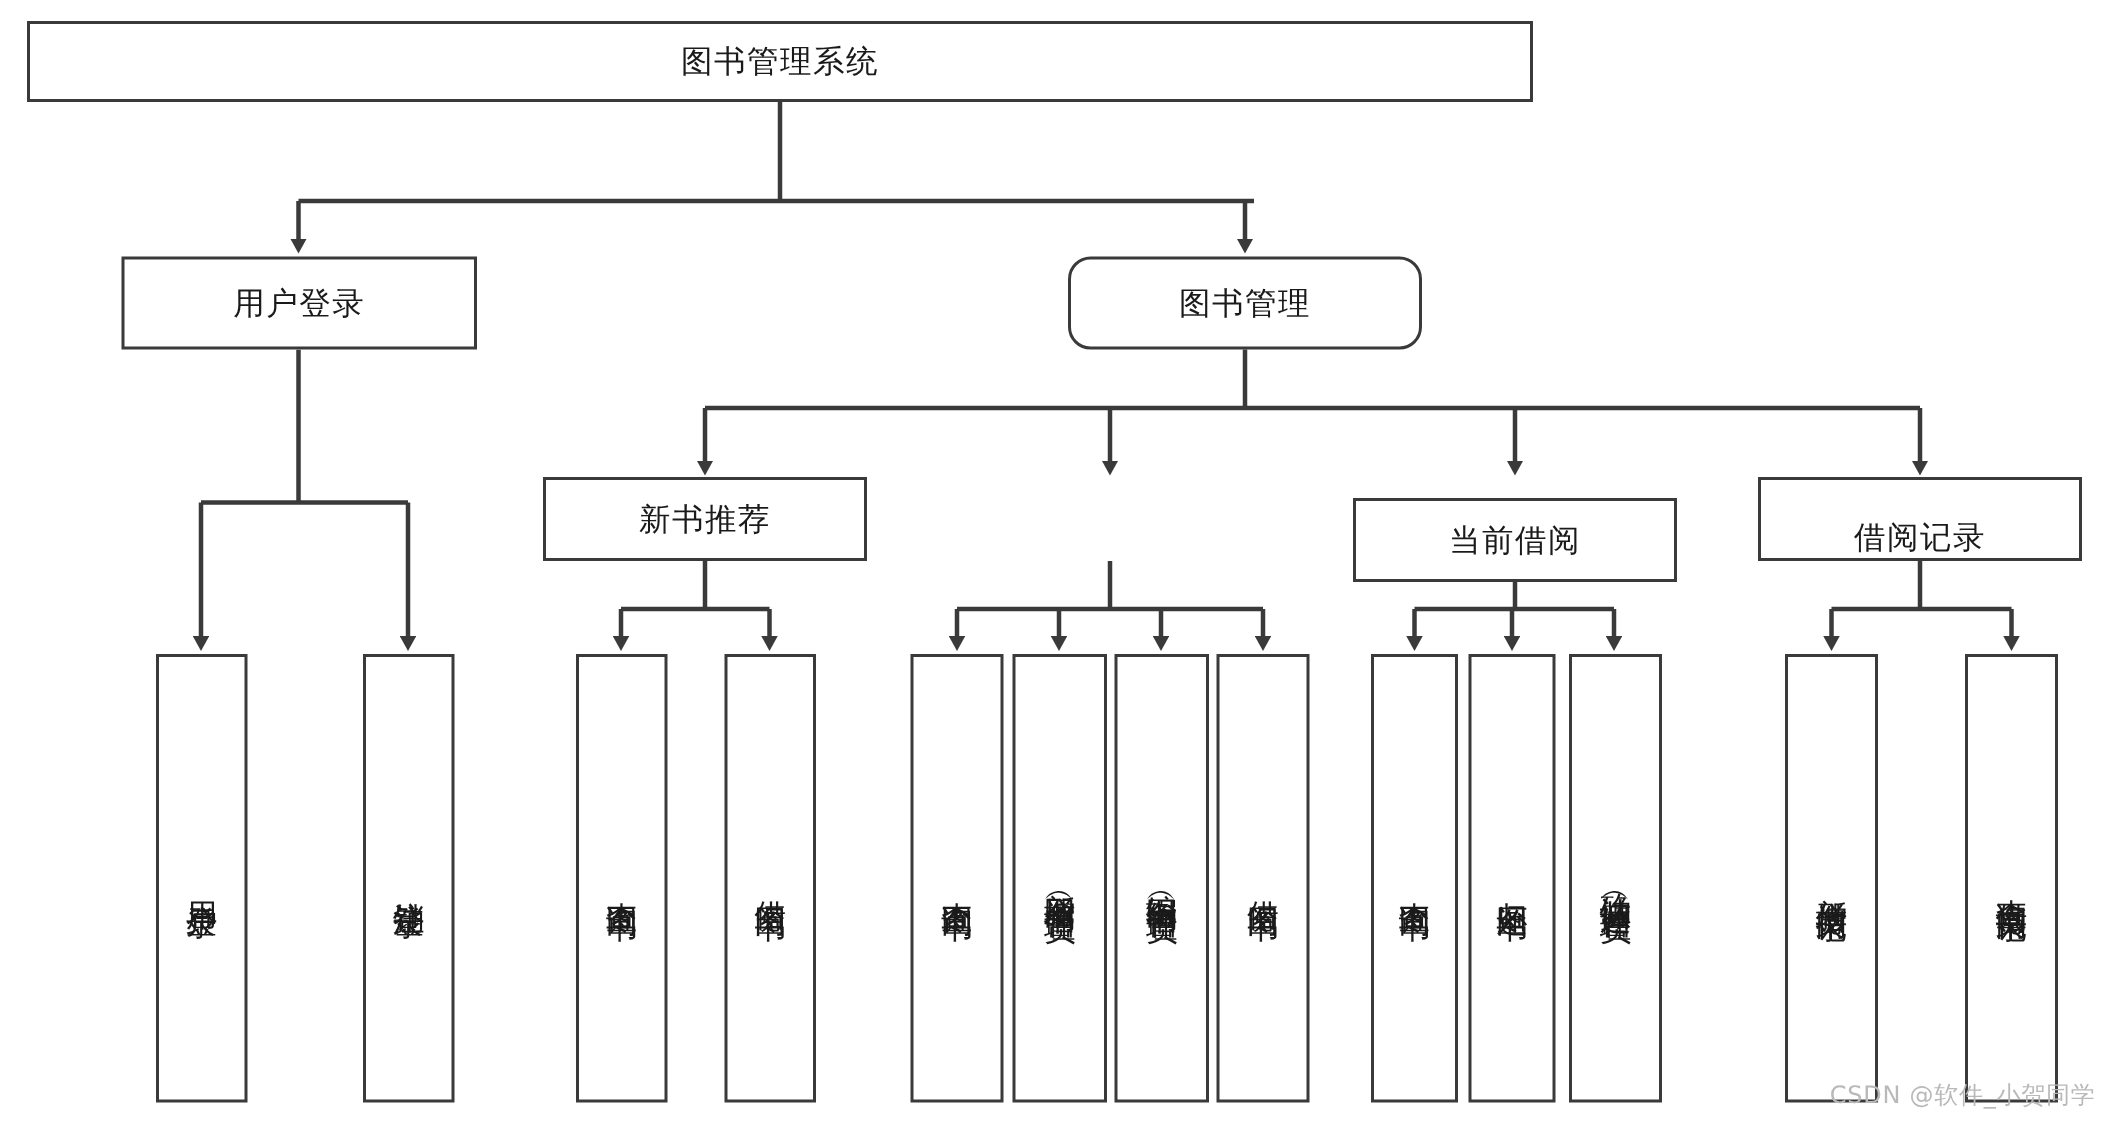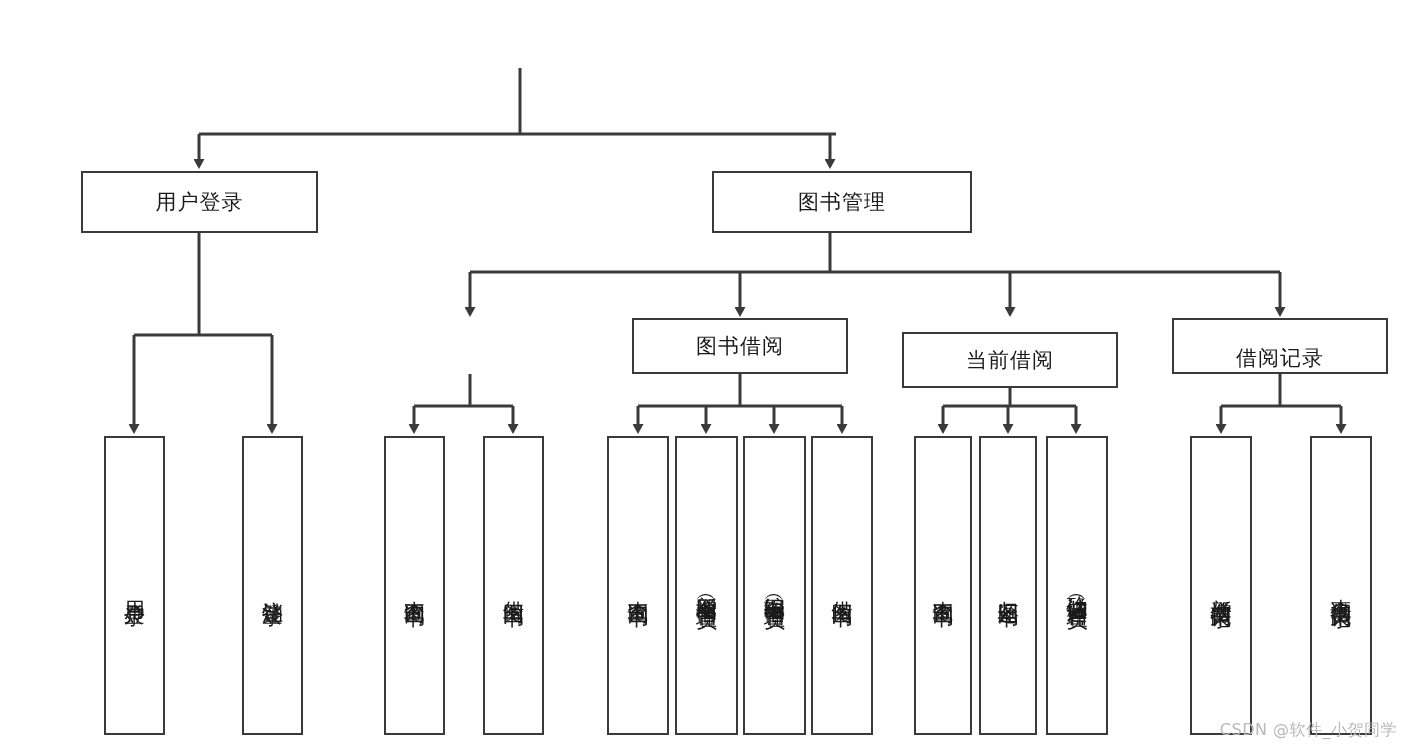--- a/index.html
+++ b/index.html
@@ -113,30 +113,33 @@
       <path d="M1008,406 L1008,425" marker-end="url(#arrow)"></path>
       <path d="M1076,406 L1076,425" marker-end="url(#arrow)"></path>
 
       <path d="M1280,374 L1280,406"></path>
       <path d="M1221,406 L1341,406"></path>
       <path d="M1221,406 L1221,425" marker-end="url(#arrow)"></path>
       <path d="M1341,406 L1341,425" marker-end="url(#arrow)"></path>
     </g>
   </svg>
 
+  <div class="node horiz" style="left:18px; top:14px; width:1004px; height:54px;">
+    <span>图书管理系统</span>
+  </div>
 
   <div class="node horiz" style="left:81px; top:171px; width:237px; height:62px;">
     <span>用户登录</span>
   </div>
-  <div class="node horiz" style="left:712px; top:171px; width:260px; height:62px;">
+  <div class="node horiz" style="left:712px; top:171px; width:236px; height:62px;border-radius:15px;">
     <span>图书管理</span>
   </div>
 
-  <div class="node horiz" style="left:632px; top:318px; width:216px; height:56px;">
-    <span>图书借阅</span>
+  <div class="node horiz" style="left:362px; top:318px; width:216px; height:56px;">
+    <span>新书推荐</span>
   </div>
   <div class="node horiz" style="left:902px; top:332px; width:216px; height:56px;">
     <span>当前借阅</span>
   </div>
   <div class="node horiz" style="left:1172px; top:318px; width:216px; height:56px;align-items:flex-end;">
     <span>借阅记录</span>
   </div>
 
   <div class="node vert" style="left:104px; top:436px; width:61px; height:299px;">
     <span class="vtxt">用户登录</span>

